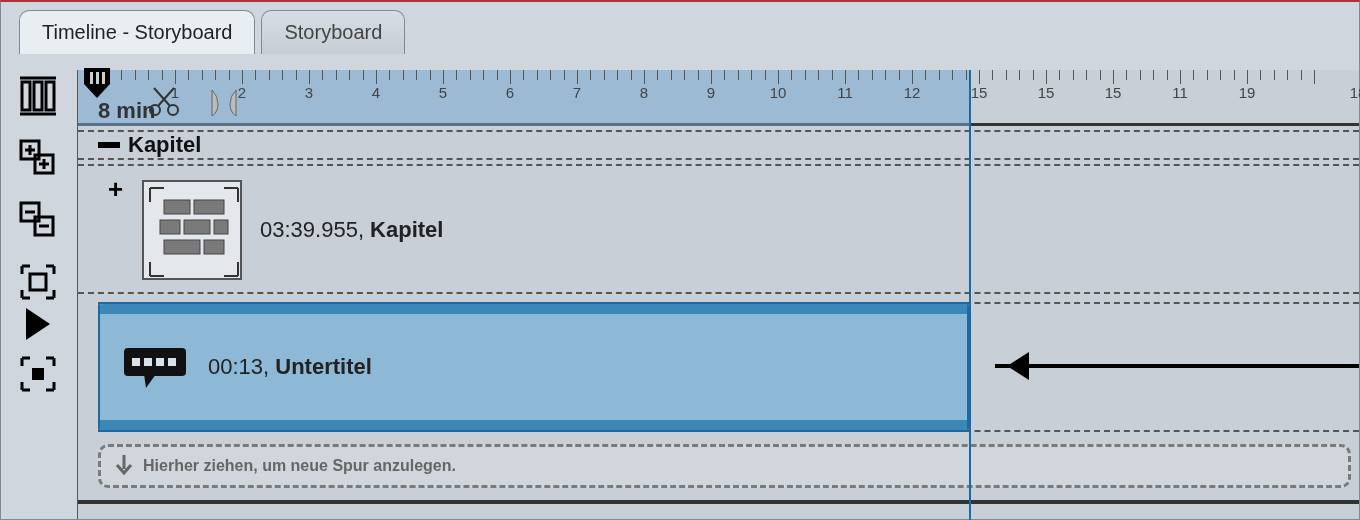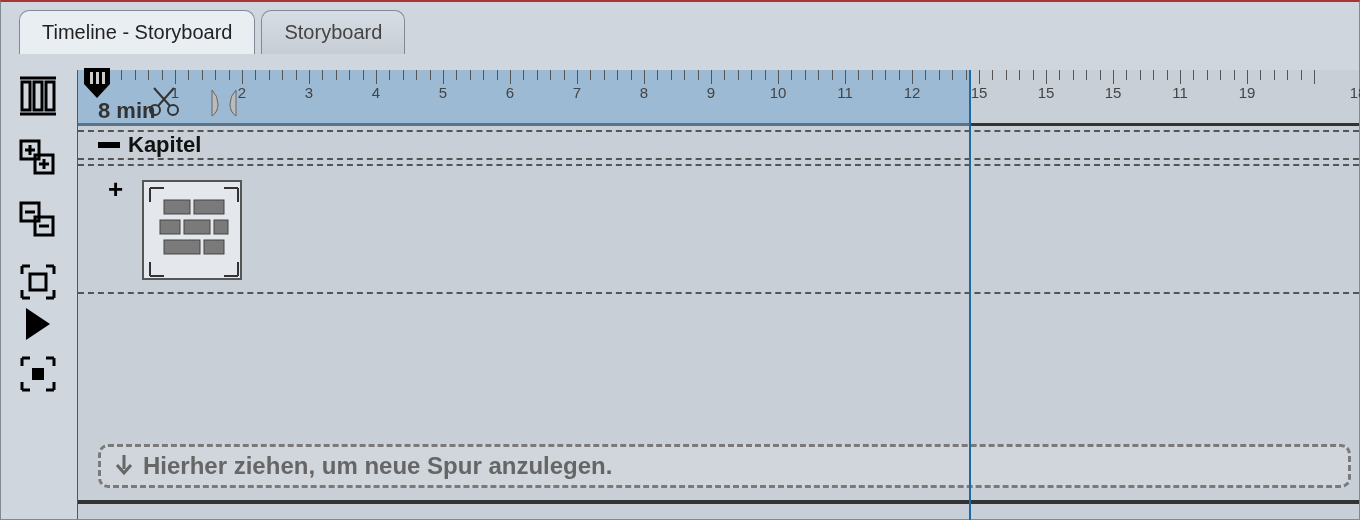--- a/index.html
+++ b/index.html
@@ -46,21 +46,21 @@
   .subtitle-bg-rail { position:absolute; left:0; right:0; top:0; height:130px; border-top:2px dashed #555; border-bottom:2px dashed #555; }
   .subtitle-bar { position: absolute; left: 0; top: 0; height: 130px; background: #8db8d6; border: 2px solid #1b6aa5; border-radius: 4px; }
   .subtitle-bar .cap { position: absolute; left: 0; right: 0; height: 10px; background: #3a87b8; }
   .subtitle-bar .cap.top { top: 0; border-radius: 3px 3px 0 0; }
   .subtitle-bar .cap.bottom { bottom: 0; border-radius: 0 0 3px 3px; }
   .subtitle-inner { position: absolute; left: 20px; top: 50%; transform: translateY(-50%); display: flex; align-items: center; gap: 18px; }
   .speech-icon { width: 70px; height: 46px; }
   .arrow-back { position: absolute; top: 62px; height: 4px; background: #000; }
   .arrow-back::before { content:""; position:absolute; left:-2px; top:-12px; border: 14px solid transparent; border-right: 22px solid #000; }
   
-  .drop-zone { position: absolute; left: 20px; right: 8px; height: 44px; border: 3px dashed #7a7a7a; border-radius: 10px; display: flex; align-items: center; gap: 10px; padding-left: 14px; font-size: 24px; font-weight: 600; color: #666; background: rgba(255,255,255,0.15); }
+  .drop-zone { position: absolute; left: 20px; right: 8px; height: 44px; border: 3px dashed #7a7a7a; border-radius: 10px; display: flex; align-items: center; gap: 10px; padding-left: 14px; font-size: 16px; font-weight: 600; color: #666; background: rgba(255,255,255,0.15); }
   .separator { position:absolute; left:0; right:0; height:4px; background:#333; }
 </style>
 </head>
 <body>
 
 <div class="root">
 
   <div class="tabs">
     <div class="tab active">Timeline - Storyboard</div>
     <div class="tab inactive">Storyboard</div>
@@ -289,23 +289,49 @@
                   <rect x="20" y="18" width="26" height="14"></rect>
                   <rect x="50" y="18" width="30" height="14"></rect>
                   <rect x="16" y="38" width="20" height="14"></rect>
                   <rect x="40" y="38" width="26" height="14"></rect>
                   <rect x="70" y="38" width="14" height="14"></rect>
                   <rect x="20" y="58" width="36" height="14"></rect>
                   <rect x="60" y="58" width="20" height="14"></rect>
                 </g>
             </svg>
           </div>
+          <div class="clip-label">
+            <span>03:39.955</span>,&nbsp;<b>Kapitel</b>
+          </div>
         </div>
       </div>
 
+      <div class="subtitle-clip" style="top:176px">
+        <div class="subtitle-bg-rail"></div>
+        <div class="subtitle-bar" style="width: 870.95px;">
+          <div class="cap top"></div>
+            <div class="cap bottom"></div>
+          <div class="subtitle-inner">
+            <div class="speech-icon">
+              <svg width="70" height="46" viewBox="0 0 70 46">
+                  <rect x="4" y="4" width="62" height="28" rx="4" fill="#111"></rect>
+                  <polygon points="24,30 36,30 26,44" fill="#111"></polygon>
+                  <rect x="12" y="14" width="8" height="8" fill="#d8e0e8"></rect>
+                  <rect x="24" y="14" width="8" height="8" fill="#d8e0e8"></rect>
+                  <rect x="36" y="14" width="8" height="8" fill="#d8e0e8"></rect>
+                  <rect x="48" y="14" width="8" height="8" fill="#d8e0e8"></rect>
+                </svg>
+            </div>
+            <div class="clip-label">
+              <span>00:13</span>,&nbsp;<b>Untertitel</b>
+            </div>
+          </div>
+        </div>
+        <div class="arrow-back" style="left: 896.95px; width: 387.05px;"></div>
+      </div>
 
       <div class="drop-zone" style="top:318px">
         <svg width="18" height="22" viewBox="0 0 18 22">
             <path d="M9 0 V14 M2 10 L9 18 L16 10" stroke="#666" stroke-width="3" fill="none"></path>
           </svg>
         <span>Hierher ziehen, um neue Spur anzulegen.</span>
       </div>
 
       <div class="separator" style="top:374px"></div>
     </div>

